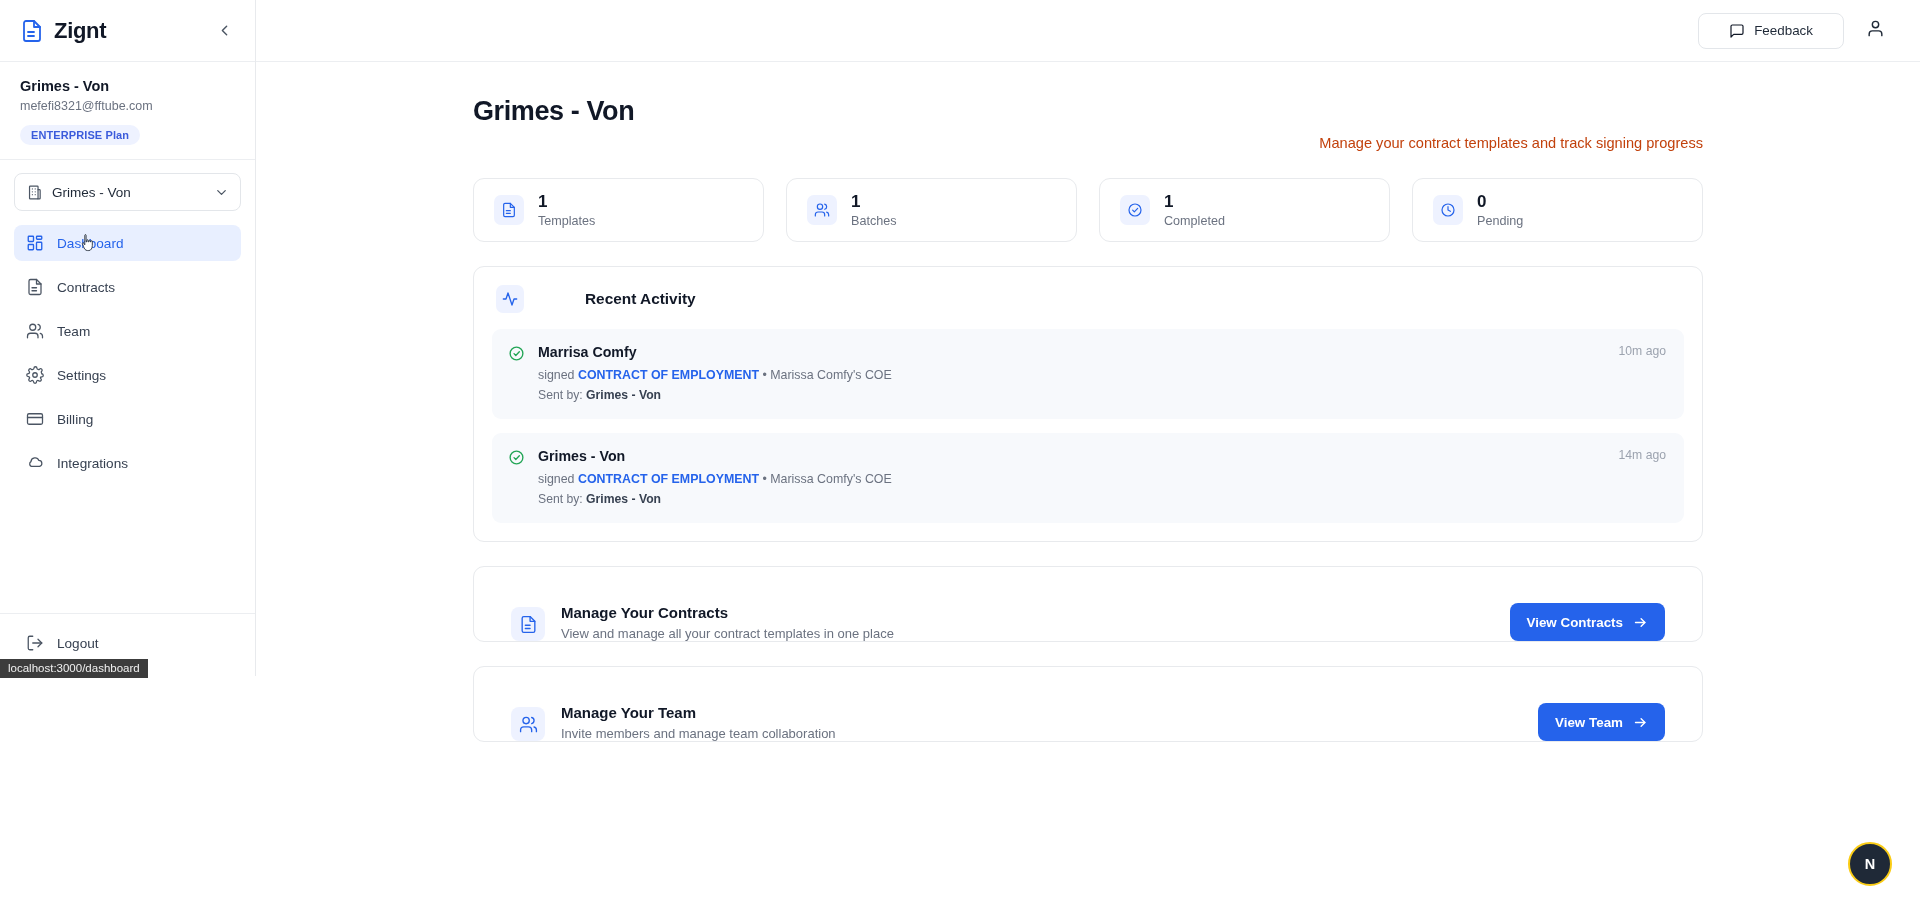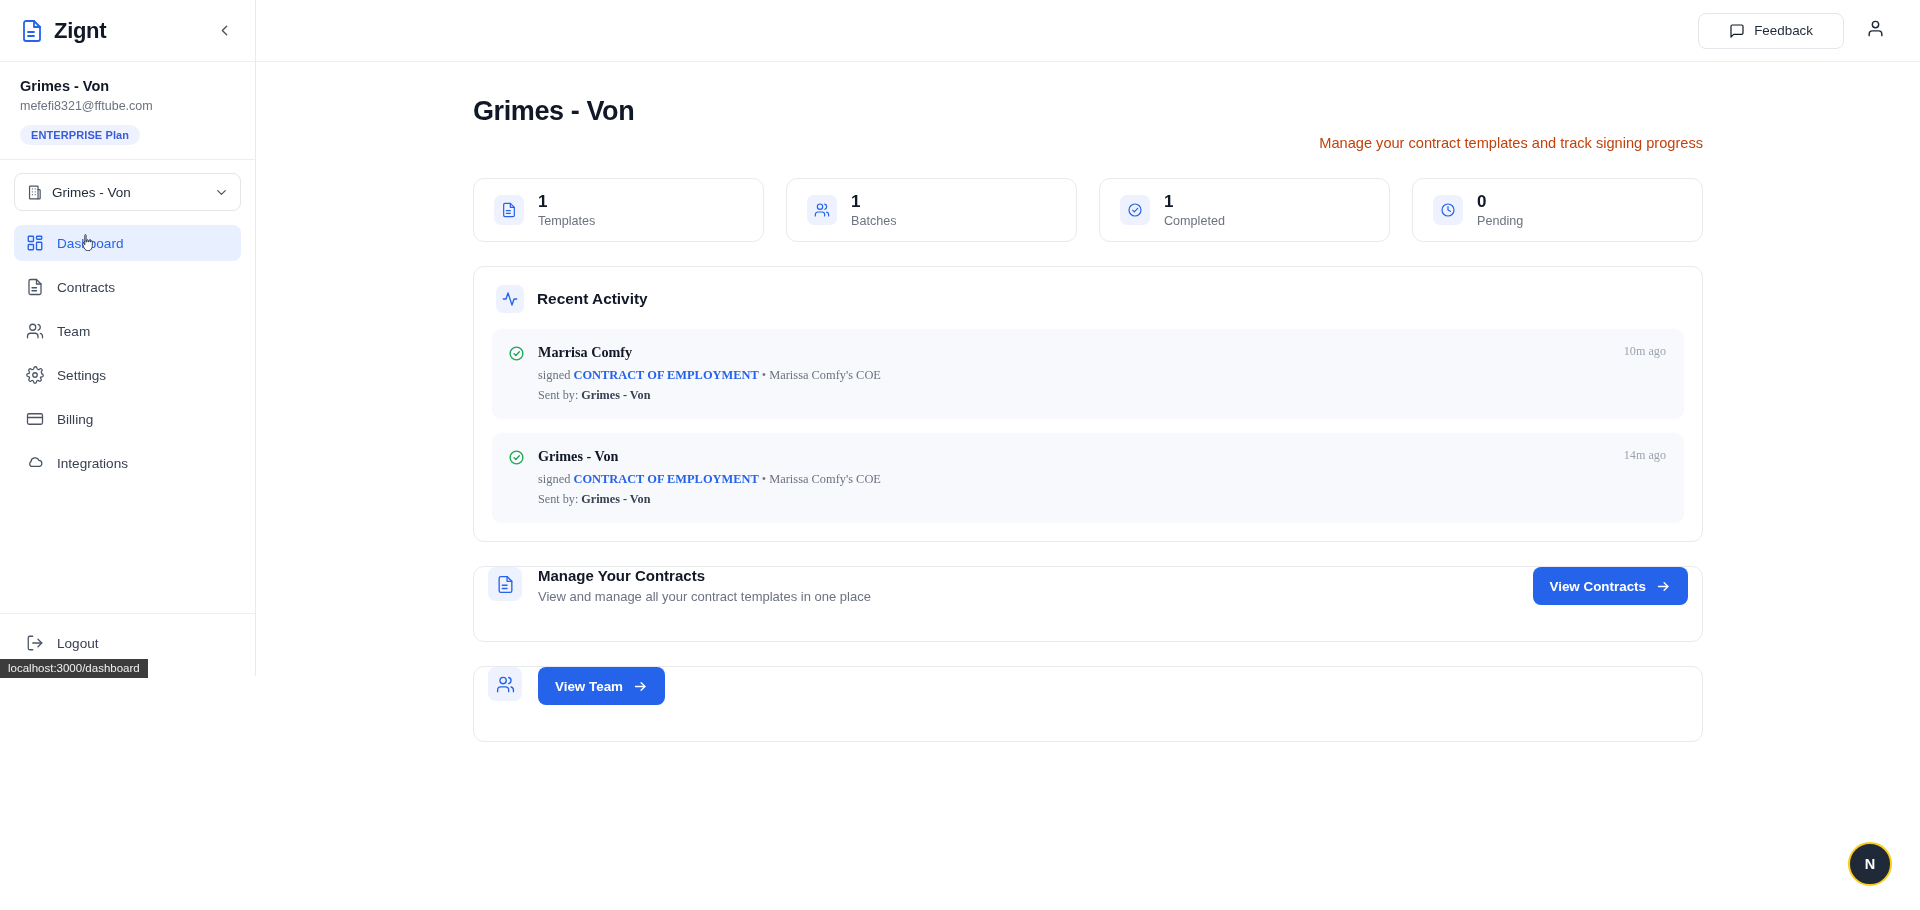--- a/index.html
+++ b/index.html
@@ -157,23 +157,23 @@
 
   .panel {
     border: 1px solid #e8eaed; border-radius: 11px;
     background: #fff; margin-top: 24px;
   }
   .panel-head {
     display: flex; align-items: center; gap: 13px;
     padding: 18px 22px 14px 22px;
   }
   .panel-head .stat-icon { width: 28px; height: 28px; flex: 0 0 28px; }
-  .panel-title { font-size: 15.4px; font-weight: 700; color: #111827; }
-
-  .activity-list { padding: 2px 18px 18px 18px; font-family: Liberation Serif, serif; }
+  .panel-title { font-size: 15.4px; font-weight: 700; color: #111827; margin-left: 48px; }
+
+  .activity-list { padding: 2px 18px 18px 18px; }
   .activity-item {
     display: flex; gap: 12px; align-items: flex-start;
     background: #f7f9fc; border-radius: 9px;
     padding: 14px 18px 15px 16px; margin-bottom: 14px;
     position: relative;
   }
   .activity-item:last-child { margin-bottom: 0; }
   .check-icon { flex: 0 0 18px; margin-top: 2px; color: #22a555; }
   .check-icon svg { display: block; }
   .activity-body { flex: 1; min-width: 0; }
@@ -183,21 +183,21 @@
   .activity-sent { font-size: 12.2px; color: #6b7280; margin-top: 3px; line-height: 17px; }
   .activity-sent b { color: #374151; font-weight: 700; }
   .activity-time {
     font-size: 12.2px; color: #9ca3af; white-space: nowrap;
     margin-top: 1px;
   }
 
   .promo-card {
     border: 1px solid #e8eaed; border-radius: 11px; background: #fff;
     margin-top: 24px; height: 76px;
-    display: flex; align-items: flex-start; padding: 0 14px; gap: 16px;
+    display: flex; align-items: flex-end; padding: 0 37px; gap: 16px;
   }
   .promo-icon {
     width: 34px; height: 34px; border-radius: 8px;
     background: #eef2ff; color: #2563eb;
     display: flex; align-items: center; justify-content: center;
     flex: 0 0 34px;
   }
   .promo-text { flex: 1; }
   .promo-title { font-size: 15px; font-weight: 700; color: #111827; }
   .promo-sub { font-size: 13px; color: #6b7280; margin-top: 5px; }
@@ -532,20 +532,24 @@
 
       <section class="promo-card">
         <div class="promo-icon">
           <svg viewBox="0 0 24 24" width="19" height="19" fill="none" stroke="currentColor" stroke-width="1.7" stroke-linecap="round" stroke-linejoin="round">
             <path d="M16 21v-2a4 4 0 0 0-4-4H6a4 4 0 0 0-4 4v2"></path>
               <circle cx="9" cy="7" r="4"></circle>
             <path d="M22 21v-2a4 4 0 0 0-3-3.87"></path>
               <path d="M16 3.13a4 4 0 0 1 0 7.75"></path>
           </svg>
         </div>
+        <div class="promo-text">
+          <div class="promo-title">Manage Your Team</div>
+          <div class="promo-sub">Invite members and manage team collaboration</div>
+        </div>
         <button class="promo-btn">
           <span>View Team</span>
           <span>
             <svg viewBox="0 0 24 24" width="15" height="15" fill="none" stroke="currentColor" stroke-width="2.2" stroke-linecap="round" stroke-linejoin="round">
               <line x1="4" y1="12" x2="19" y2="12"></line>
                 <polyline points="13 6 19 12 13 18"></polyline>
             </svg>
           </span>
         </button>
       </section>

